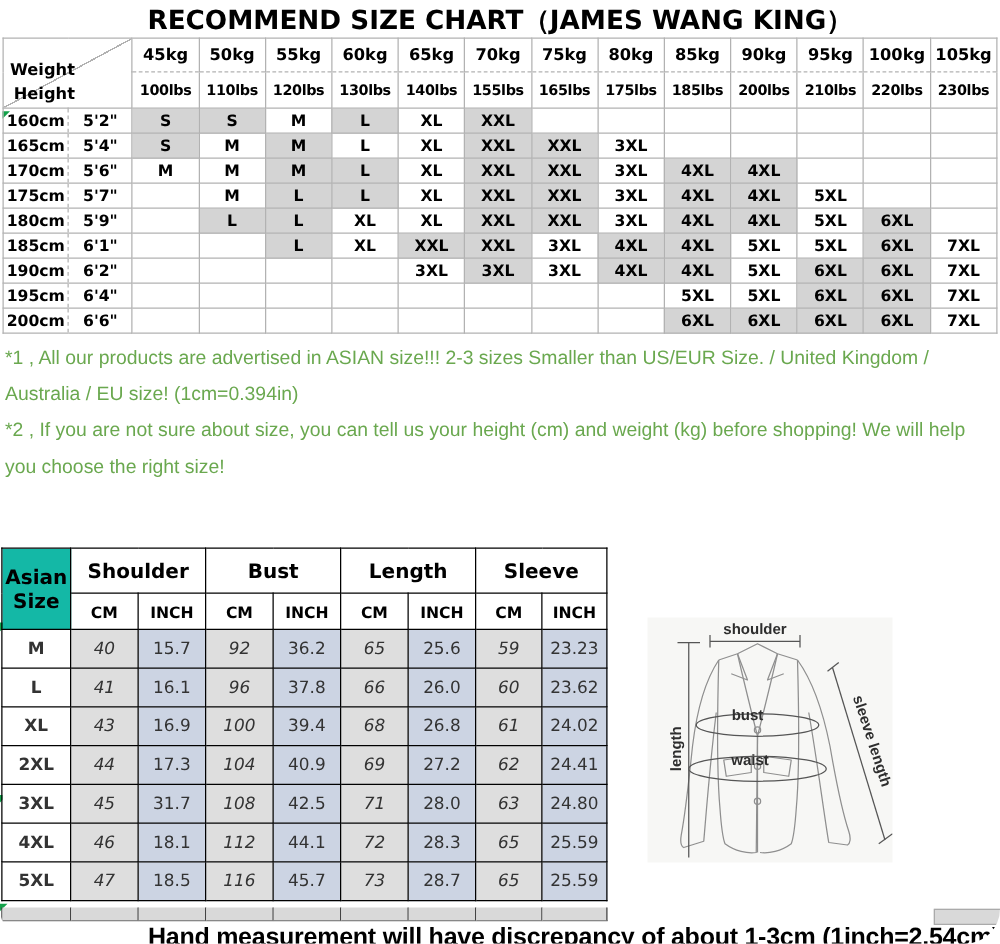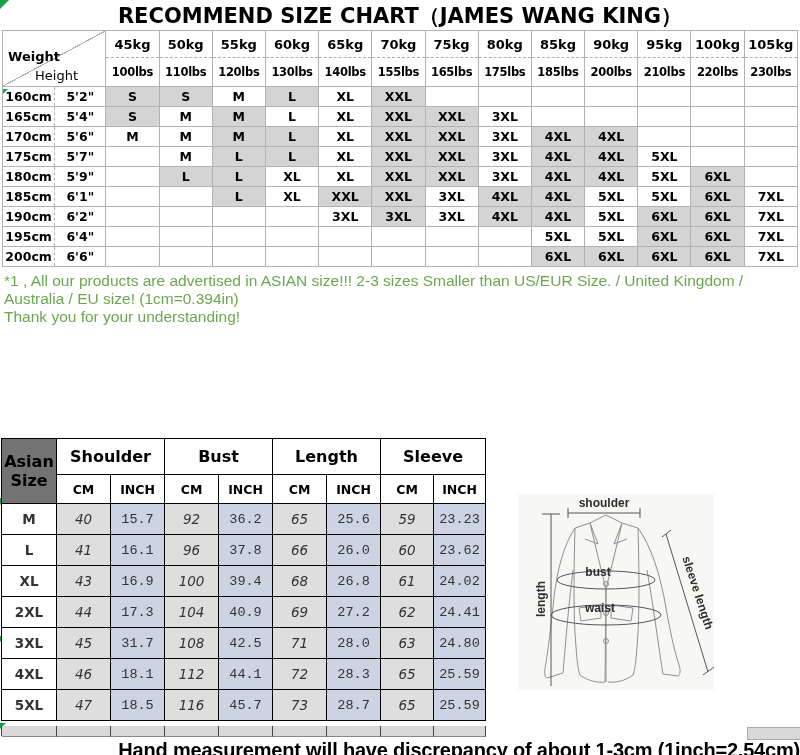--- a/index.html
+++ b/index.html
@@ -1,50 +1,50 @@
 <!DOCTYPE html>
 <html style="--highlight-gray: #d4d4d4; --cm-bg: #dedede; --inch-bg: #ccd4e3; --note-green: #6aa84f; --marker-green: #12a24a;"><head>
 <meta charset="utf-8">
 <style>
   html,body{margin:0;padding:0;background:#fff;}
   .canvas{position:relative;width:800px;height:755px;background:#fff;overflow:hidden;
-          font-family:"DejaVu Sans",sans-serif;color:#000;}
+          font-family:"DejaVu Sans",sans-serif;color:#000;border-radius:28px;}
   .title{position:absolute;left:0;top:2px;width:100%;text-align:center;
          font:bold 21px "DejaVu Sans",sans-serif;letter-spacing:0px;}
   
   .size-table{position:absolute;left:2px;top:30px;width:796px;border-collapse:collapse;table-layout:fixed;}
   .size-table td{border:1px solid #b2b2b2;text-align:center;vertical-align:middle;padding:0;
                  font-weight:bold;white-space:nowrap;overflow:visible;}
   .size-table tr.r-kg td{height:26px;font-size:13px;}
   .size-table tr.r-lbs td{height:28px;font-size:11.5px;letter-spacing:-0.3px;margin-top:48px;}
   .size-table tr.r-data td{height:19px;font-size:12.5px;}
   .size-table td.kg{border-bottom-style:dashed;}
   .size-table td.lbs{border-top-style:dashed;}
   .size-table td.hcm{border-right-style:dashed;font-size:13px;text-align:center;}
   .size-table td.hft{border-left-style:dashed;font-size:13px;}
   .size-table td.gray{background:var(--highlight-gray,#d4d4d4);}
   td.corner{position:relative;border-bottom-style:solid !important;}
   .diag{position:absolute;inset:0;
         background:linear-gradient(to bottom right,transparent 49.5%,#b2b2b2 49.5%,#b2b2b2 50.7%,transparent 50.7%);}
   .w-lab{position:absolute;left:5px;top:18px;font-weight:bold;font-size:13px;}
-  .h-lab{position:absolute;left:32px;top:37px;font-weight:normal;font-size:13px;}
+  .h-lab{position:absolute;left:8px;top:37px;font-weight:bold;font-size:13px;}
   
   .notes{position:absolute;left:4px;top:272px;width:794px;
-         font-family:"Liberation Sans",sans-serif;font-size:15.5px;line-height:18px;
+         font-family:"Liberation Sans",sans-serif;font-size:15.5px;line-height:29px;
          color:var(--note-green,#6aa84f);}
   
   .measure-table{position:absolute;left:1px;top:438px;width:484px;border-collapse:collapse;table-layout:fixed;}
   .measure-table td{border:1px solid #000;text-align:center;vertical-align:middle;padding:0;}
   .measure-table tr.m-group td{height:35px;font-weight:bold;font-size:16px;}
   .measure-table tr.m-unit td{height:28px;font-weight:bold;font-size:12.5px;}
   .measure-table tr.m-data td{height:30px;font-size:13.5px;color:#333;}
   .measure-table td.slabel{font-weight:bold;font-size:14px;color:#000;background:#fff;}
-  .measure-table td.msize{font-weight:bold;font-size:15px;line-height:19px;background:#737373;}
+  .measure-table td.msize{font-weight:bold;font-size:15px;line-height:19px;background:#14b8a6;}
   .measure-table td.cm-bg{background:var(--cm-bg,#dedede);font-style:italic;}
-  .measure-table td.in-bg{background:var(--inch-bg,#ccd4e3);font-family:Liberation Mono, monospace;}
+  .measure-table td.in-bg{background:var(--inch-bg,#ccd4e3);}
   
   .strip{position:absolute;left:1px;top:726px;height:10px;display:flex;border-left:1px solid #444;}
   .strip div{background:#d9d9d9;border-right:1px solid #444;border-bottom:1px solid #888;height:100%;}
   .strip-block{position:absolute;left:747px;top:727px;width:52px;height:11px;background:#d9d9d9;border:1px solid #aaa;}
   
   .jacket-panel{position:absolute;left:518px;top:494px;width:196px;height:196px;background:#f7f7f5;}
   
   .footer{position:absolute;left:0;top:739px;width:100%;text-align:right;
           font:bold 20px "Liberation Sans",sans-serif;letter-spacing:-0.2px;}
   
@@ -272,21 +272,21 @@
           <td class="cell gray">6XL</td>
           <td class="cell gray">6XL</td>
           <td class="cell gray">6XL</td>
           <td class="cell">7XL</td>
         </tr>
       </tbody>
   </table>
 
   <div class="notes" id="notes-list">
       <div>*1 , All our products are advertised in ASIAN size!!! 2-3 sizes Smaller than US/EUR Size. / United Kingdom / Australia / EU size! (1cm=0.394in)</div>
-      <div>Thank you for your understanding!</div>
+      <div>*2 , If you are not sure about size, you can tell us your height (cm) and weight (kg) before shopping! We will help you choose the right size!</div>
     </div>
 
   <table class="measure-table">
     <colgroup id="measure-cols">
         <col style="width: 55px;">
         <col style="width: 54px;">
         <col style="width: 54px;">
         <col style="width: 54px;">
         <col style="width: 54px;">
         <col style="width: 54px;">

